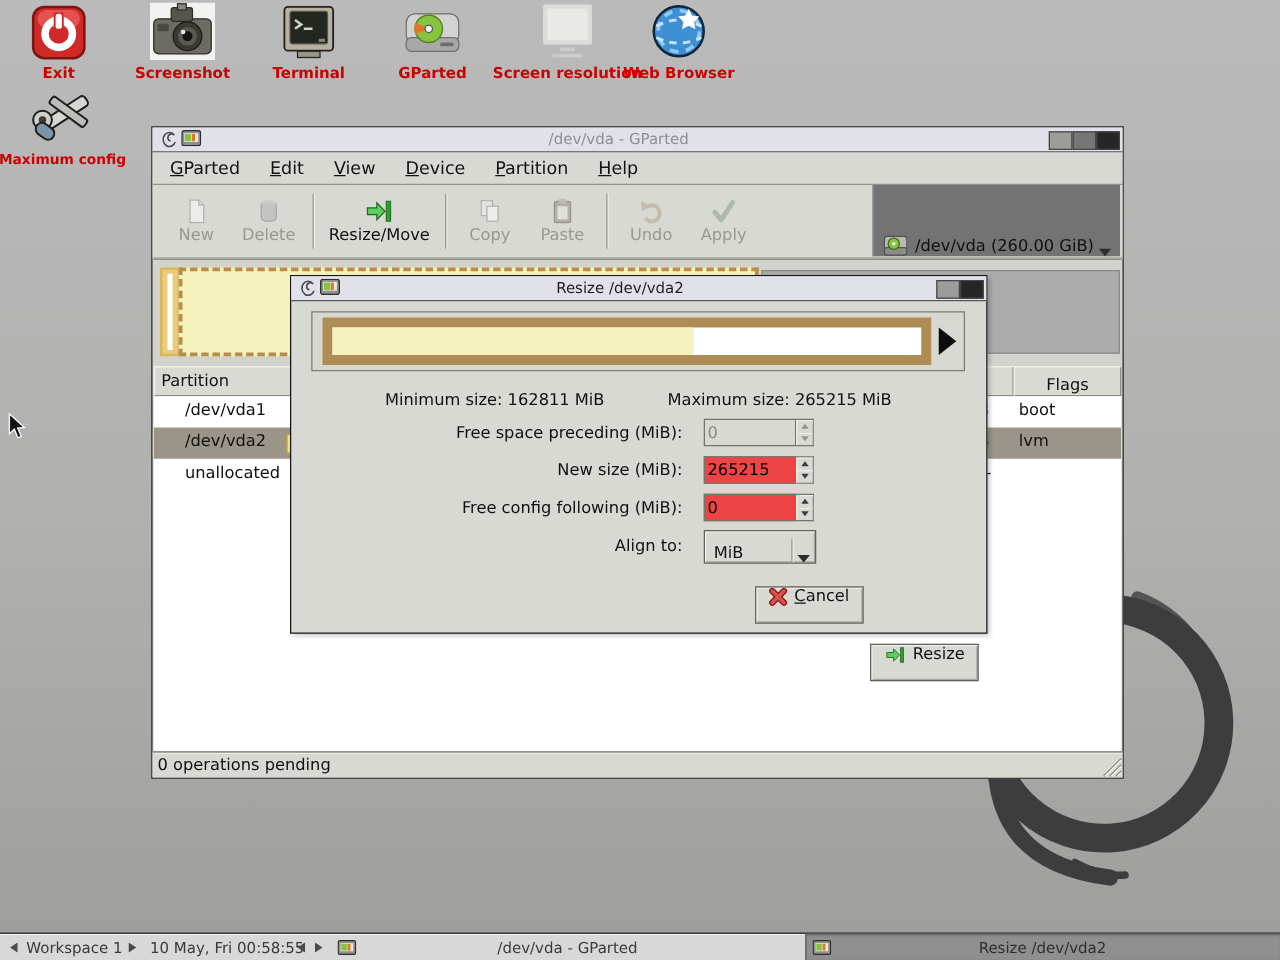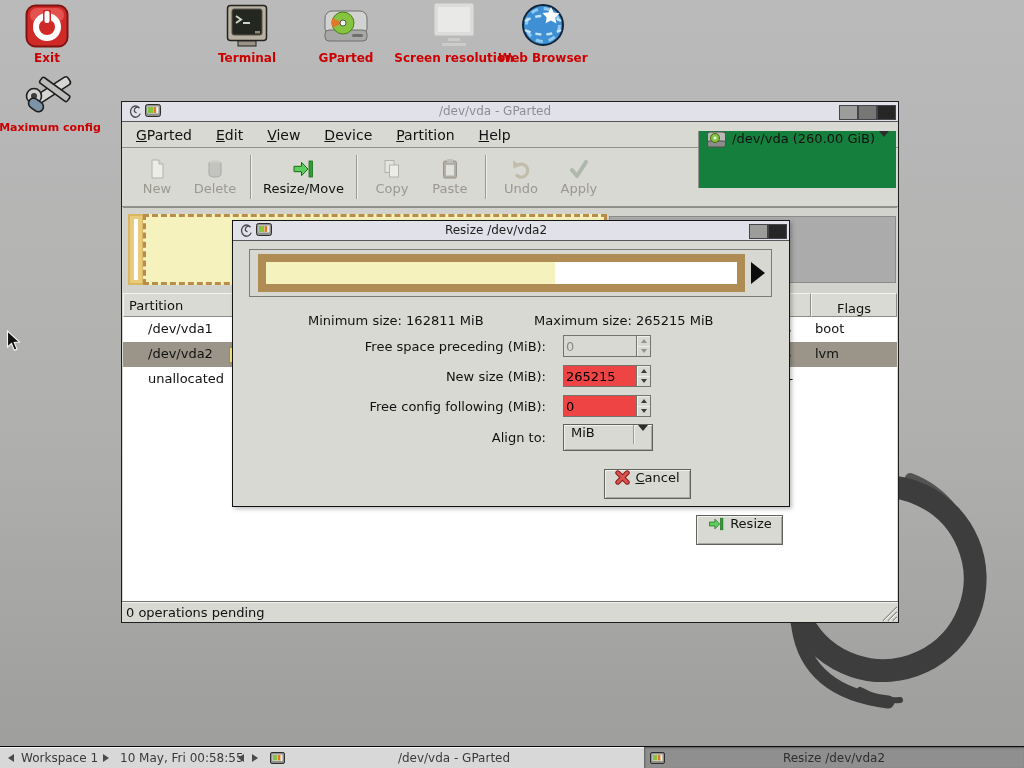--- a/index.html
+++ b/index.html
@@ -27,22 +27,22 @@
   .mn{text-decoration:underline;}
   
   .toolbar{position:absolute;left:0;right:0;top:46px;height:58px;background:#d9d9d3;border-bottom:1px solid #92928c;
            display:flex;align-items:center;}
   .tb-btn{display:flex;flex-direction:column;align-items:center;justify-content:center;gap:1px;
           min-width:46px;height:50px;padding:0 6px;font-size:13px;cursor:pointer;}
   .tb-btn .cap{white-space:nowrap;}
   .tb-btn.disabled{color:#99998f;}
   .tb-btn.disabled svg{filter:grayscale(.75) opacity(.5);}
   .tb-sep{width:1px;height:44px;background:#9a9a94;box-shadow:1px 0 0 #efefe9;margin:0 6px;}
-  .devicebox{position:absolute;right:2px;top:29px;width:197px;height:57px;border-left:1px solid #92928c;
-             display:flex;align-items:flex-start;background:#15803d;cursor:pointer;}
+  .devicebox{position:absolute;right:2px;top:46px;width:197px;height:57px;border-left:1px solid #92928c;
+             display:flex;align-items:flex-end;background:#737373;cursor:pointer;}
   .devicebox .dtext{font-size:13px;margin-left:6px;white-space:nowrap;}
   .combo-arrow{width:0;height:0;border-left:5px solid transparent;border-right:5px solid transparent;border-top:6px solid #2d2d2d;}
   
   .diskpanel{position:absolute;left:1px;right:1px;top:105px;height:85px;background:#d3d3cd;
              border-top:1px solid #8e8e88;border-bottom:1px solid #f2f2ec;}
   .part-box{position:absolute;top:6px;height:71px;box-sizing:border-box;}
   
   .theader{position:absolute;left:1px;right:1px;top:191px;height:24px;}
   .hcell{position:absolute;top:0;height:24px;box-sizing:border-box;background:#dadad4;
          border:1px solid #8d8d87;border-top-color:#f4f4ee;border-left-color:#f4f4ee;
@@ -69,21 +69,21 @@
   .spin{position:absolute;left:330px;width:88px;height:22px;}
   .spin input{position:absolute;left:0;top:0;width:74px;height:22px;box-sizing:border-box;border:1px solid #74746e;
               font-family:inherit;font-size:13px;padding:0 0 0 2px;background:#ef4444;outline:none;}
   .spin input:disabled{background:#d9d9d3;color:#8b8b85;}
   .spin .btns{position:absolute;right:0;top:0;width:14px;height:22px;border:1px solid #74746e;border-left:none;box-sizing:border-box;
               display:flex;flex-direction:column;}
   .spin .sb{flex:1;background:#d9d9d3;display:flex;align-items:center;justify-content:center;cursor:pointer;box-shadow:inset 1px 1px 0 #efefe9;}
   .tri-up{width:0;height:0;border-left:3px solid transparent;border-right:3px solid transparent;border-bottom:4px solid #3c3c3c;}
   .tri-dn{width:0;height:0;border-left:3px solid transparent;border-right:3px solid transparent;border-top:4px solid #3c3c3c;}
   .spin.dis .tri-up,.spin.dis .tri-dn{opacity:.45;}
-  .combo{position:absolute;left:330px;width:88px;height:25px;display:flex;align-items:flex-start;
+  .combo{position:absolute;left:330px;width:88px;height:25px;display:flex;align-items:flex-end;
          background:#d9d9d3;border:1px solid #62625c;box-shadow:inset 1px 1px 0 #f2f2ed,inset -1px -1px 0 #a8a8a2;cursor:pointer;}
   .combo .cval{flex:1;font-size:13px;padding-left:7px;}
   .combo .cdiv{width:1px;height:19px;background:#9a9a94;box-shadow:1px 0 0 #efefe9;}
   .combo .czone{width:18px;display:flex;align-items:center;justify-content:center;}
   
   .taskbar{position:absolute;left:0;right:0;bottom:0;height:21px;background:#d8d8d8;border-top:1px solid #0c0c0c;
            box-shadow:inset 0 1px 0 #f3f3f3;font-size:12px;color:#3a3a3a;}
   .tb-item{position:absolute;top:0;height:21px;display:flex;align-items:center;}
   .arr-l{width:0;height:0;border-top:4px solid transparent;border-bottom:4px solid transparent;border-right:6px solid #4a4a4a;cursor:pointer;}
   .arr-r{width:0;height:0;border-top:4px solid transparent;border-bottom:4px solid transparent;border-left:6px solid #4a4a4a;cursor:pointer;}
@@ -111,20 +111,34 @@
     <svg width="44" height="44" viewBox="0 0 44 44">
       <rect x="1.5" y="1.5" width="41" height="41" rx="9" fill="#cf2a27" stroke="#7e1513" stroke-width="2"></rect>
       <rect x="5" y="4" width="34" height="14" rx="7" fill="#e9605d" opacity=".75"></rect>
       <circle cx="22" cy="23" r="11" fill="none" stroke="#ffffff" stroke-width="6"></circle>
       <rect x="18" y="6" width="8" height="13" fill="#cf2a27"></rect>
       <rect x="19.5" y="7" width="5" height="12" rx="2" fill="#ffffff"></rect>
     </svg>
     <span class="lbl">Exit</span>
   </div>
 
+  <div class="desk-icon" style="left:98px;top:2px;width:96px;z-index:2;">
+    <svg width="52" height="46" viewBox="0 0 52 46">
+      <rect x="0" y="0" width="52" height="46" fill="#f2f2f0"></rect>
+      <rect x="3" y="13" width="46" height="28" rx="4" fill="#6e6a64" stroke="#2c2a26"></rect>
+      <rect x="17" y="4" width="17" height="11" rx="2" fill="#57544e" stroke="#2c2a26"></rect>
+      <rect x="22" y="1" width="7" height="5" fill="#8a867e" stroke="#2c2a26"></rect>
+      <circle cx="30" cy="27" r="11.5" fill="#3b3933" stroke="#1d1c18"></circle>
+      <circle cx="30" cy="27" r="7.5" fill="#5c5952"></circle>
+      <circle cx="30" cy="27" r="4" fill="#14130f"></circle>
+      <circle cx="26.5" cy="23.5" r="1.8" fill="#e8e8e4"></circle>
+      <rect x="6" y="17" width="9" height="6" rx="1" fill="#4c4943"></rect>
+    </svg>
+    <span class="lbl">Screenshot</span>
+  </div>
 
   <div class="desk-icon" style="left:208px;top:4px;width:78px;z-index:2;">
     <svg width="44" height="44" viewBox="0 0 44 44">
       <rect x="2.5" y="1.5" width="39" height="35" rx="3" fill="#b7b1a2" stroke="#26231e" stroke-width="1.5"></rect>
       <rect x="7" y="5" width="30" height="26" rx="2" fill="#23271f" stroke="#5a554d"></rect>
       <polyline points="11,12 16,15.5 11,19" fill="none" stroke="#cdd6c4" stroke-width="2"></polyline>
       <rect x="18" y="18" width="7" height="2" fill="#cdd6c4"></rect>
       <rect x="30" y="27" width="5" height="2.5" fill="#8d887a"></rect>
       <rect x="13" y="37" width="18" height="5" fill="#9a9486" stroke="#26231e"></rect>
     </svg>

